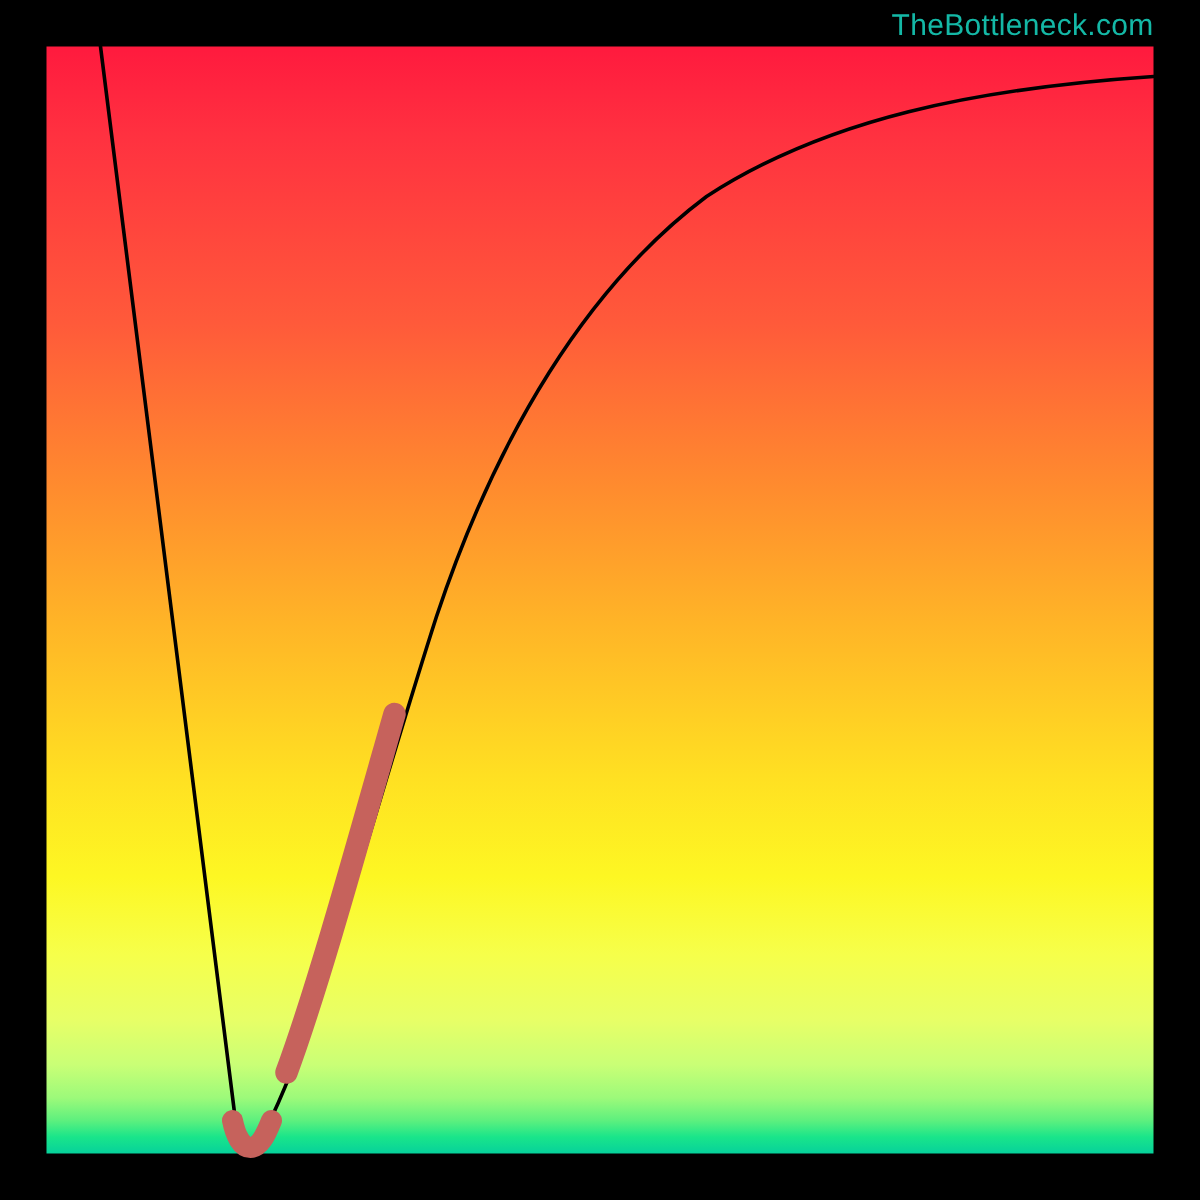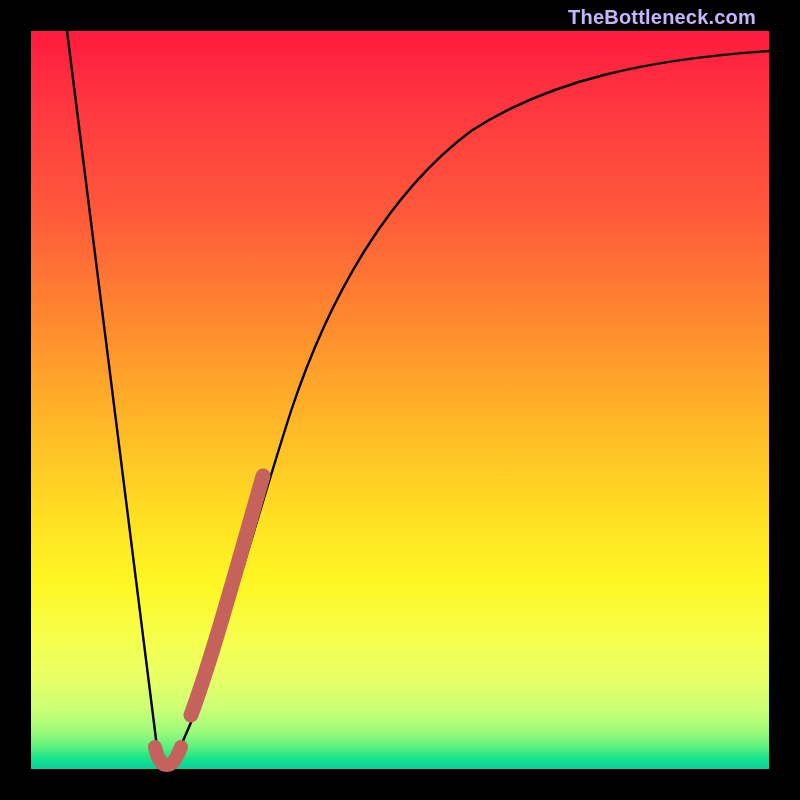--- a/index.html
+++ b/index.html
@@ -39,24 +39,24 @@
       #c9ff76 92%,
       #9cfa7a 95%,
       #5ef07e 97%,
       #1ae58a 98.5%,
       #06d19b 100%
     );
   }
   .attribution {
     position: absolute;
     top: 6px;
-    right: 44px;
-    color: #c4b5fd;
+    right: 31px;
+    color: #14b8a6;
     font-size: 20px;
-    font-weight: 700;
+    font-weight: 400;
     letter-spacing: 0.2px;
     user-select: none;
   }
   svg.curves {
     position: absolute;
     left: 0;
     top: 0;
     width: 738px;
     height: 738px;
     overflow: visible;

